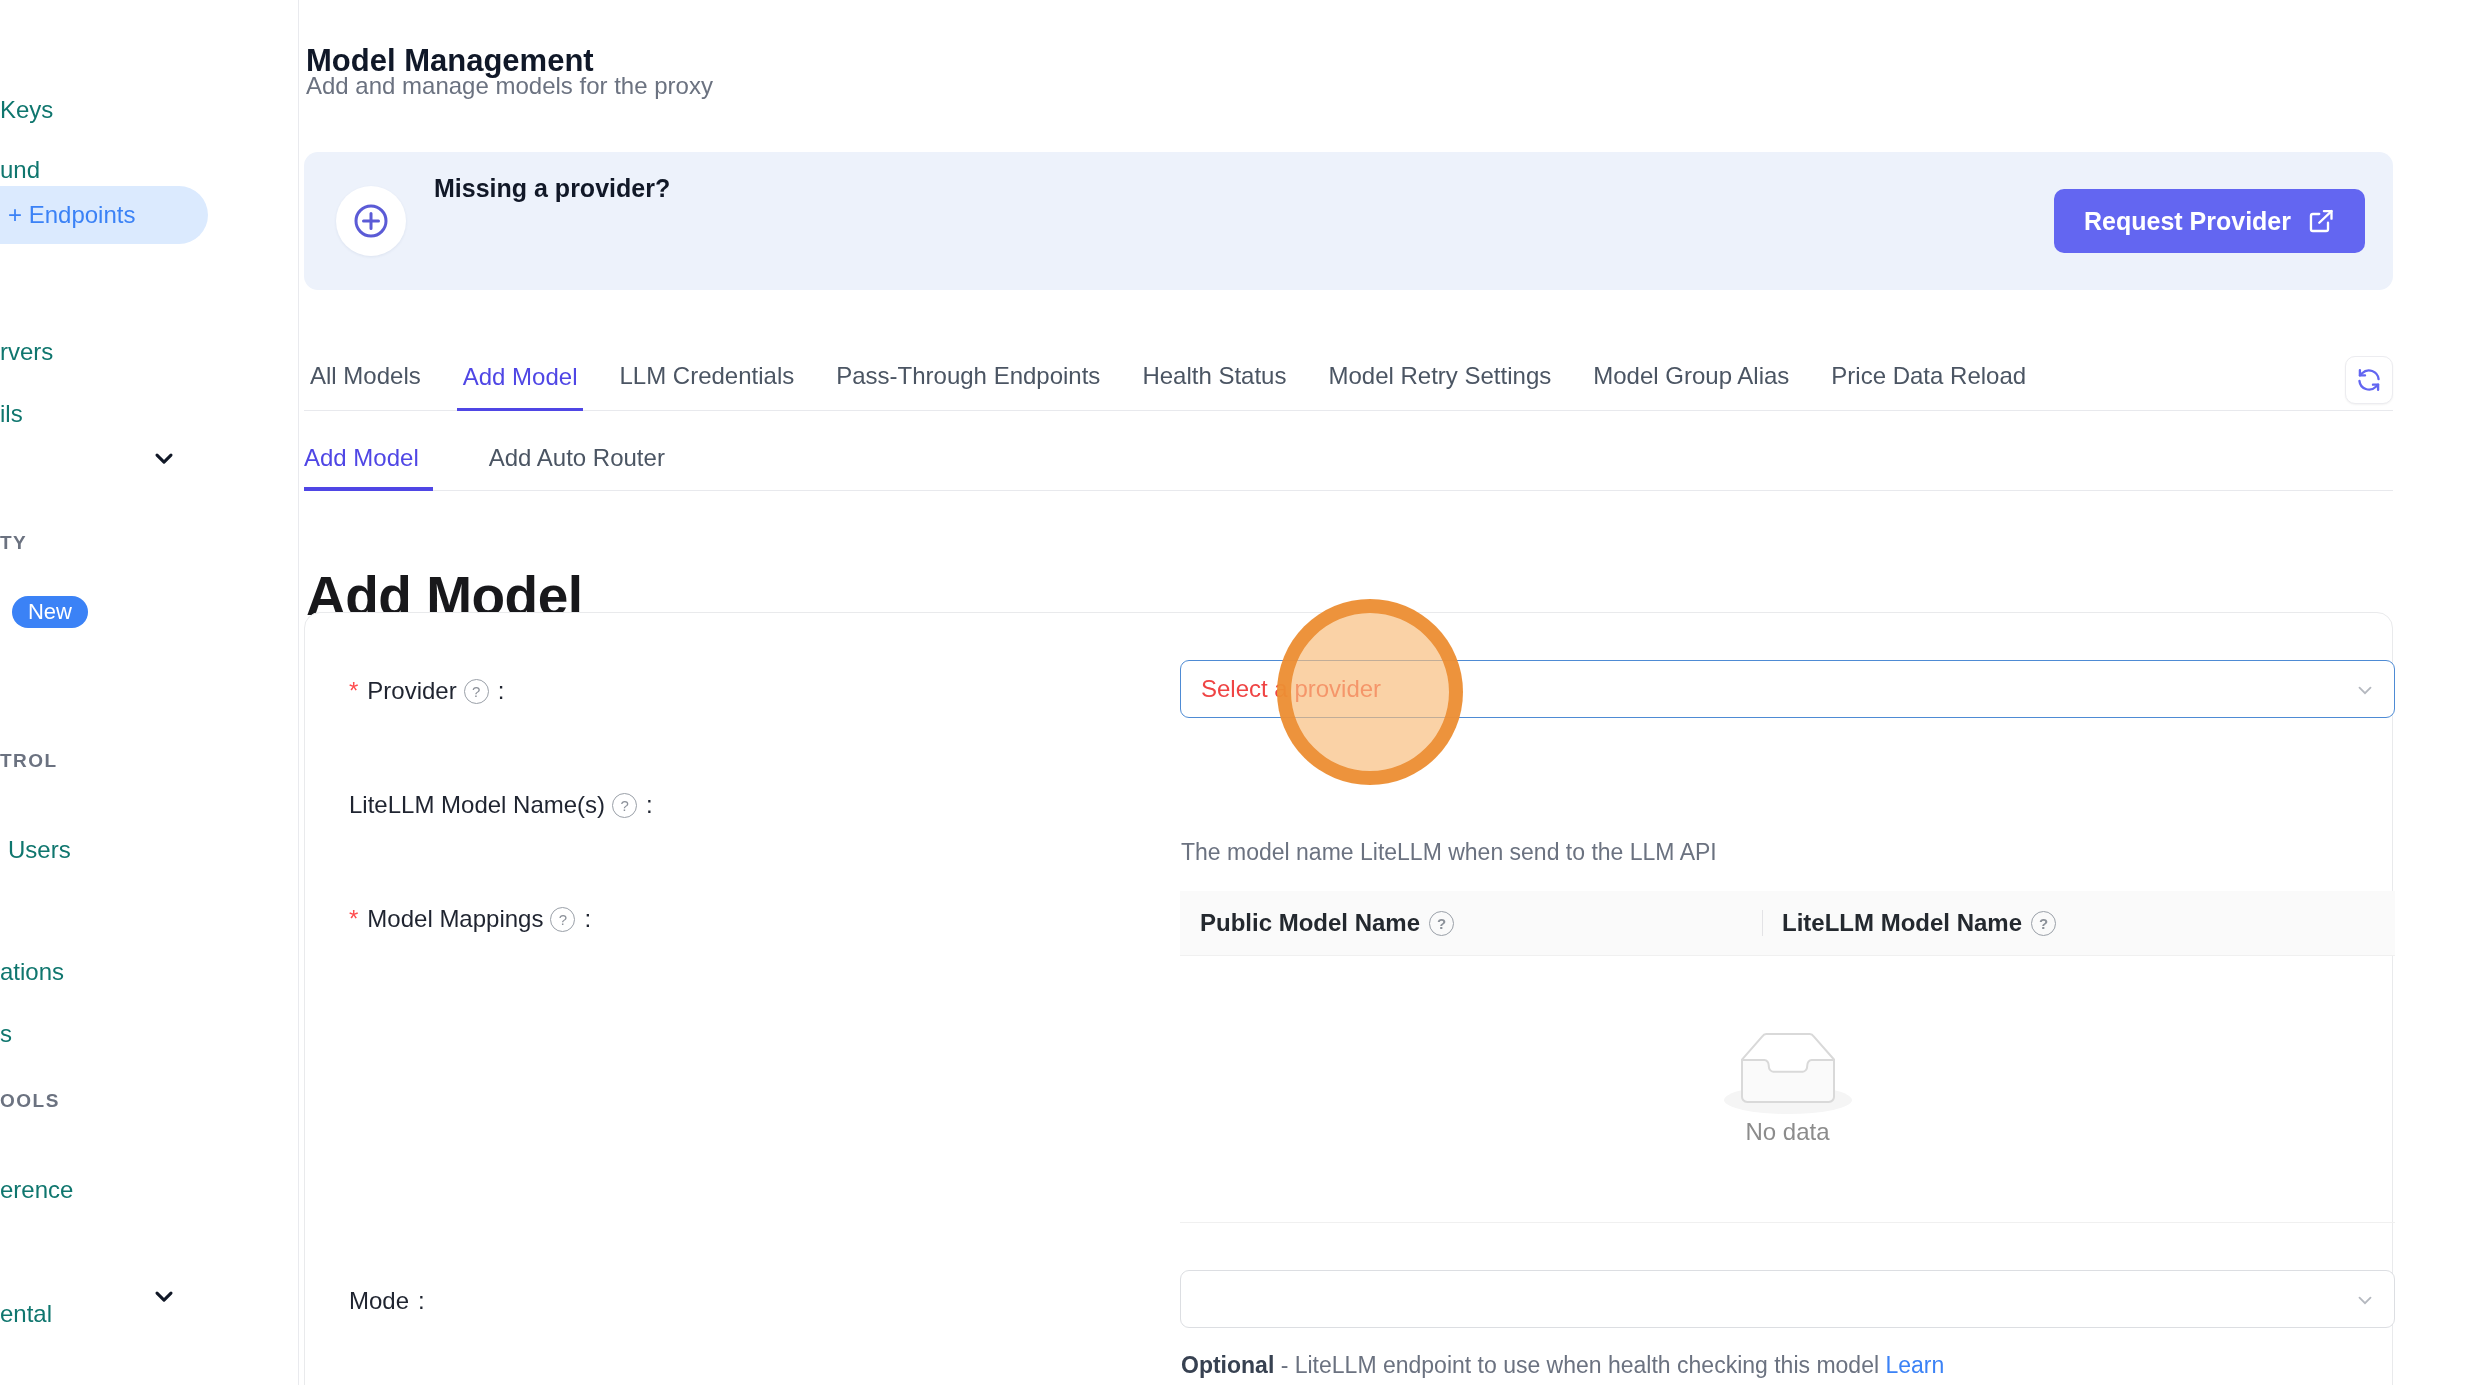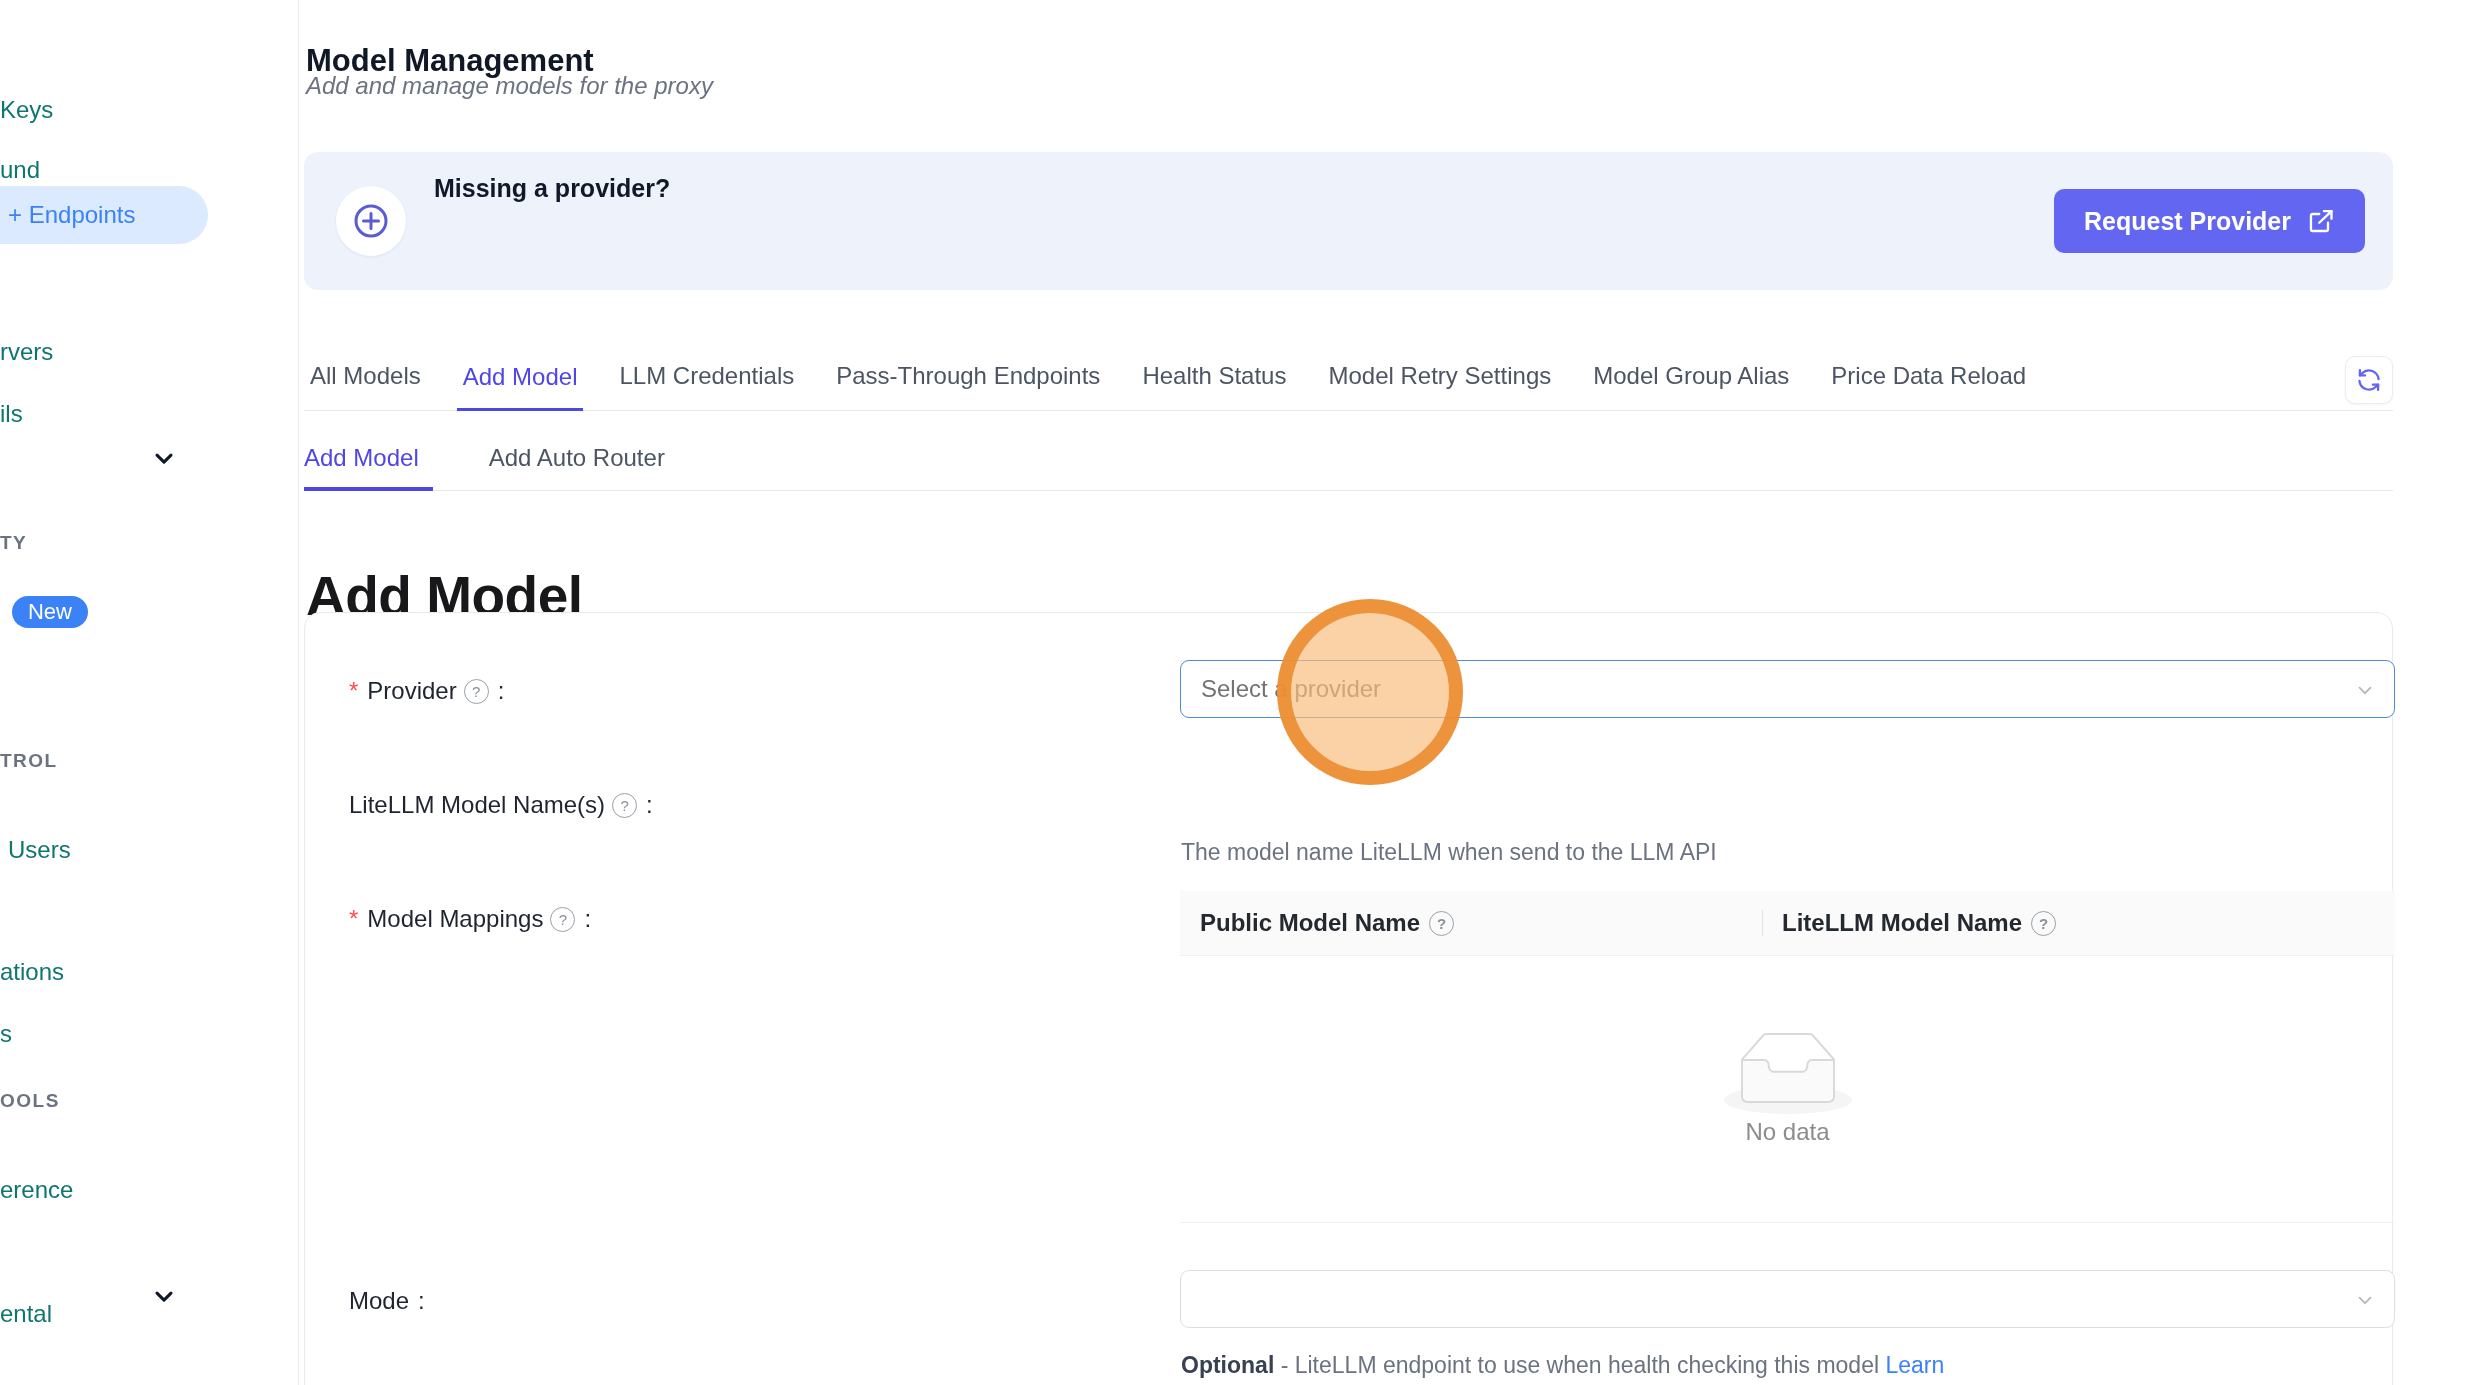--- a/index.html
+++ b/index.html
@@ -12,21 +12,21 @@
   .side-section{position:absolute;left:0;font-size:19px;font-weight:600;letter-spacing:1.5px;color:#6b7280;white-space:nowrap;}
   .side-pill{position:absolute;left:-40px;top:186px;width:248px;height:58px;background:#dbeafe;border-radius:29px;display:flex;align-items:center;padding-left:48px;box-sizing:border-box;cursor:pointer;}
   .side-pill span{font-size:24px;color:#3b82f6;}
   .side-badge{position:absolute;left:12px;top:596px;width:76px;height:32px;background:#3b82f6;border-radius:21px;color:#fff;font-size:22px;display:flex;align-items:center;justify-content:center;}
   .side-chevron{position:absolute;width:28px;height:28px;}
   .side-chevron svg{display:block;}
 
   
   .main{position:absolute;left:304px;top:0;width:2089px;height:1385px;}
   .page-title{position:absolute;top:22px;left:2px;font-size:31px;font-weight:700;color:#101828;}
-  .page-subtitle{position:absolute;top:72px;left:2px;font-size:24px;color:#6b7280;font-style:italic;}
+  .page-subtitle{position:absolute;top:72px;left:2px;font-size:24px;color:#6b7280;}
 
   
   .banner{position:absolute;top:152px;left:0;width:2089px;height:138px;background:#edf2fb;border-radius:14px;}
   .banner-icon-circle{position:absolute;left:32px;top:34px;width:70px;height:70px;background:#fff;border-radius:50%;display:flex;align-items:center;justify-content:center;box-shadow:0 1px 3px rgba(40,60,120,.08);}
   .banner-title{position:absolute;left:130px;top:22px;font-size:25px;font-weight:700;color:#111827;}
   .banner-body{position:absolute;left:130px;top:58px;width:1600px;font-size:23px;line-height:1.28;color:#4b5563;}
   .request-btn{position:absolute;right:28px;top:37px;height:64px;background:#6366f1;border:none;border-radius:10px;color:#fff;font-size:25px;font-weight:600;font-family:"Liberation Sans",sans-serif;display:flex;align-items:center;gap:16px;padding:0 30px;cursor:pointer;}
 
   
   .tabs-row{position:absolute;top:352px;left:0;width:2089px;border-bottom:1px solid #e8e9ed;display:flex;gap:30px;align-items:flex-end;}
@@ -43,21 +43,21 @@
   
   .card{position:absolute;top:612px;left:0;width:2089px;height:820px;background:#fff;border:1px solid #e9eaec;border-radius:16px;box-sizing:border-box;}
   .form-label{position:absolute;left:44px;font-size:24px;color:#1f2430;display:flex;align-items:center;gap:7px;}
   .req-star{color:#ff4d4f;font-size:24px;margin-right:2px;}
   .q-icon{display:inline-flex;width:23px;height:23px;border:1.5px solid #9aa0a8;border-radius:50%;color:#8c9199;font-size:15px;align-items:center;justify-content:center;cursor:pointer;}
   .colon{margin-left:2px;color:#1f2430;}
 
   .ctl{position:absolute;left:875px;width:1215px;height:58px;border-radius:9px;background:#fff;box-sizing:border-box;display:flex;align-items:center;padding:0 20px;cursor:pointer;}
   .select-focused{border:1.5px solid #4e8bd4;}
   .ctl-plain{border:1.5px solid #dcdee2;}
-  .placeholder{font-size:24px;color:#737373;}
+  .placeholder{font-size:24px;color:#ef4444;}
   .ctl-value{font-size:24px;color:#333a45;}
   .ctl-chevron{position:absolute;right:18px;top:18px;}
   .helper{position:absolute;left:876px;font-size:23px;color:#6b7280;}
 
   
   .map-table{position:absolute;left:875px;top:278px;width:1215px;}
   .map-head{display:flex;height:64px;background:#fafafa;border-bottom:1px solid #f0f0f0;align-items:center;position:relative;}
   .map-th{font-size:24px;font-weight:700;color:#24292f;display:flex;align-items:center;gap:9px;padding-left:20px;box-sizing:border-box;}
   .map-th.c1{width:582px;}
   .map-sep{position:absolute;left:582px;top:19px;width:1px;height:26px;background:#e3e3e6;}

